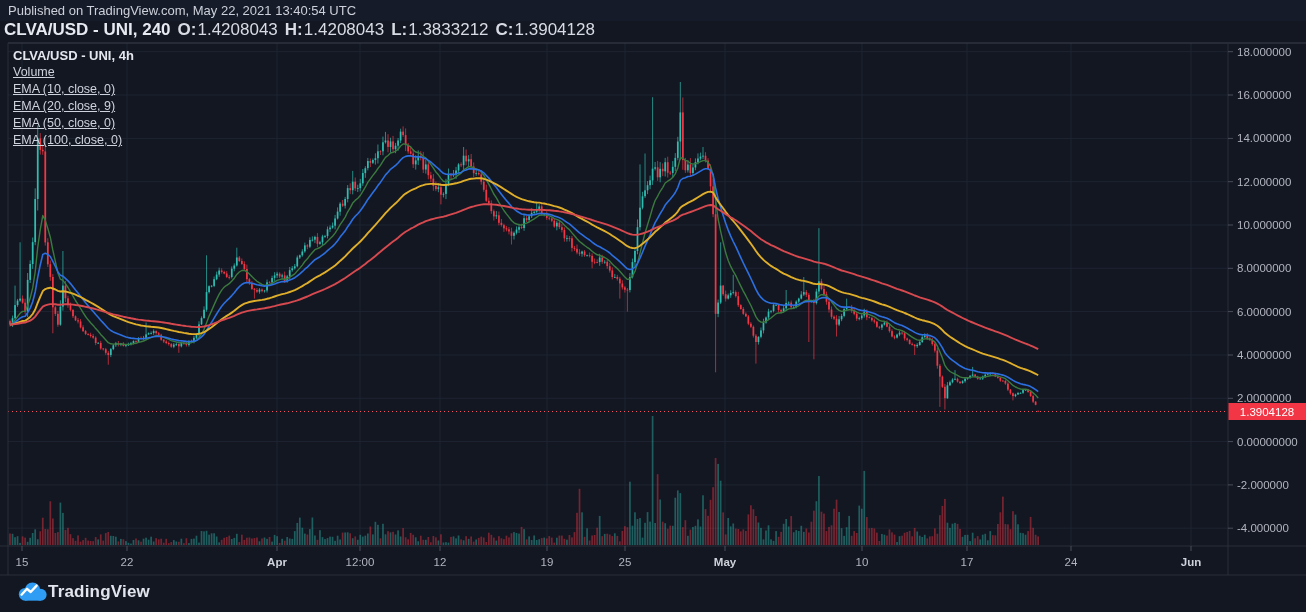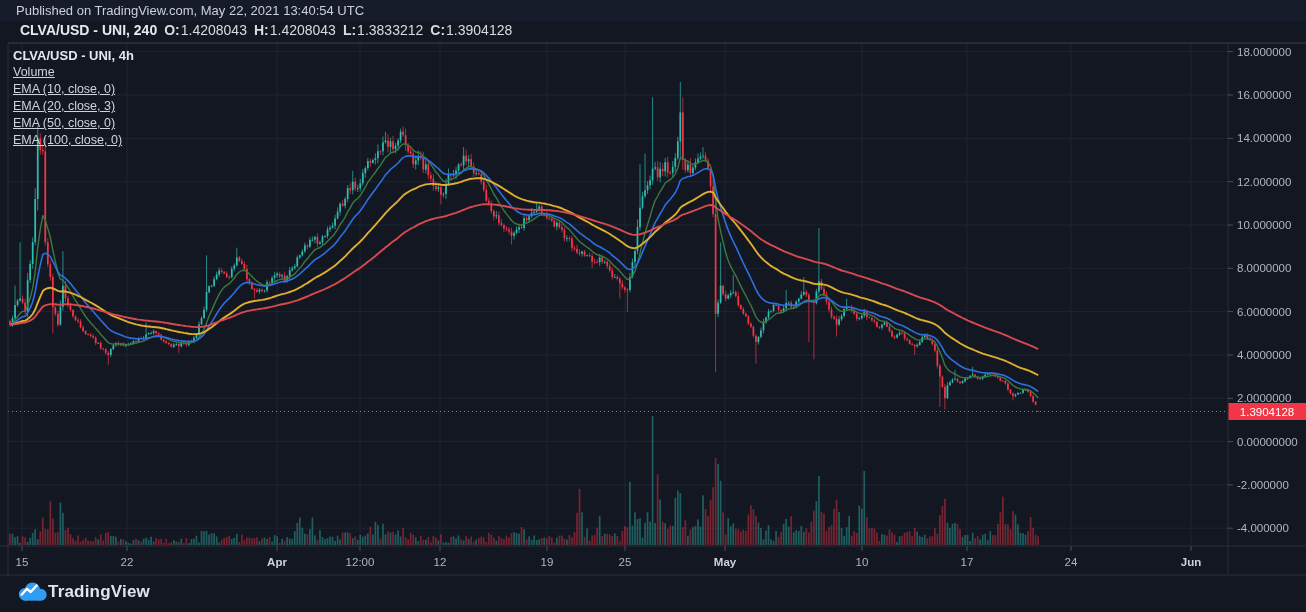--- a/index.html
+++ b/index.html
@@ -1,22 +1,22 @@
 <!DOCTYPE html>
 <html><head>
 <meta charset="utf-8">
 <style>
   html,body{margin:0;padding:0;background:#131722;width:1306px;height:612px;overflow:hidden;
     font-family:"Liberation Sans","DejaVu Sans",sans-serif;}
   #stage{position:relative;width:1306px;height:612px;background:#131722;}
   #chart-svg{position:absolute;left:0;top:0;}
   .published-bar{position:absolute;left:0;top:0;width:1306px;height:21px;background:#161b29;
-    color:#ccd0da;font-size:13px;line-height:21px;padding-left:16px;box-sizing:border-box;z-index:5;}
+    color:#ccd0da;font-size:13px;line-height:21px;padding-left:8px;box-sizing:border-box;z-index:5;}
   .symbol-bar{position:absolute;left:0;top:21px;height:18px;line-height:18px;white-space:nowrap;
-    font-size:14px;color:#d8dbe3;padding-left:20px;z-index:5;}
+    font-size:17px;color:#d8dbe3;padding-left:4px;z-index:5;}
   .symbol-bar .sym{font-weight:bold;color:#e6e9f0;}
   .symbol-bar .lab{font-weight:bold;margin-left:7px;}
   .symbol-bar .val{margin-left:1px;}
   .legend{position:absolute;left:13px;top:47px;z-index:5;color:#ced2dc;font-size:12.5px;}
   .legend .t{font-weight:bold;font-size:13px;color:#e4e7ee;height:17px;line-height:17px;text-align:right;}
   .legend .item{height:17px;line-height:17px;text-decoration:underline;}
   .footer{position:absolute;left:17px;top:579px;height:26px;display:flex;align-items:center;z-index:5;}
   .footer .brand{color:#e2e5ed;font-size:17px;font-weight:600;letter-spacing:.2px;}
 </style>
 </head>
@@ -1366,21 +1366,21 @@
   </div>
 
   <div class="symbol-bar">
     <span class="sym">CLVA/USD - UNI, 240</span><span class="lab">O:</span><span class="val">1.4208043</span><span class="lab">H:</span><span class="val">1.4208043</span><span class="lab">L:</span><span class="val">1.3833212</span><span class="lab">C:</span><span class="val">1.3904128</span>
   </div>
 
   <div class="legend">
     <div class="t">CLVA/USD - UNI, 4h</div>
     <div class="item">Volume</div>
     <div class="item">EMA (10, close, 0)</div>
-    <div class="item">EMA (20, close, 3)</div>
+    <div class="item">EMA (20, close, 9)</div>
     <div class="item">EMA (50, close, 0)</div>
     <div class="item">EMA (100, close, 0)</div>
   </div>
 
   <div class="footer">
     <svg width="31" height="22" viewBox="0 0 34 23">
       <g id="logo-cloud" fill="#2f9df4">
         <circle cx="9" cy="14" r="7"></circle>
         <circle cx="17" cy="9.5" r="8.5"></circle>
         <circle cx="26" cy="14.5" r="6.5"></circle>

